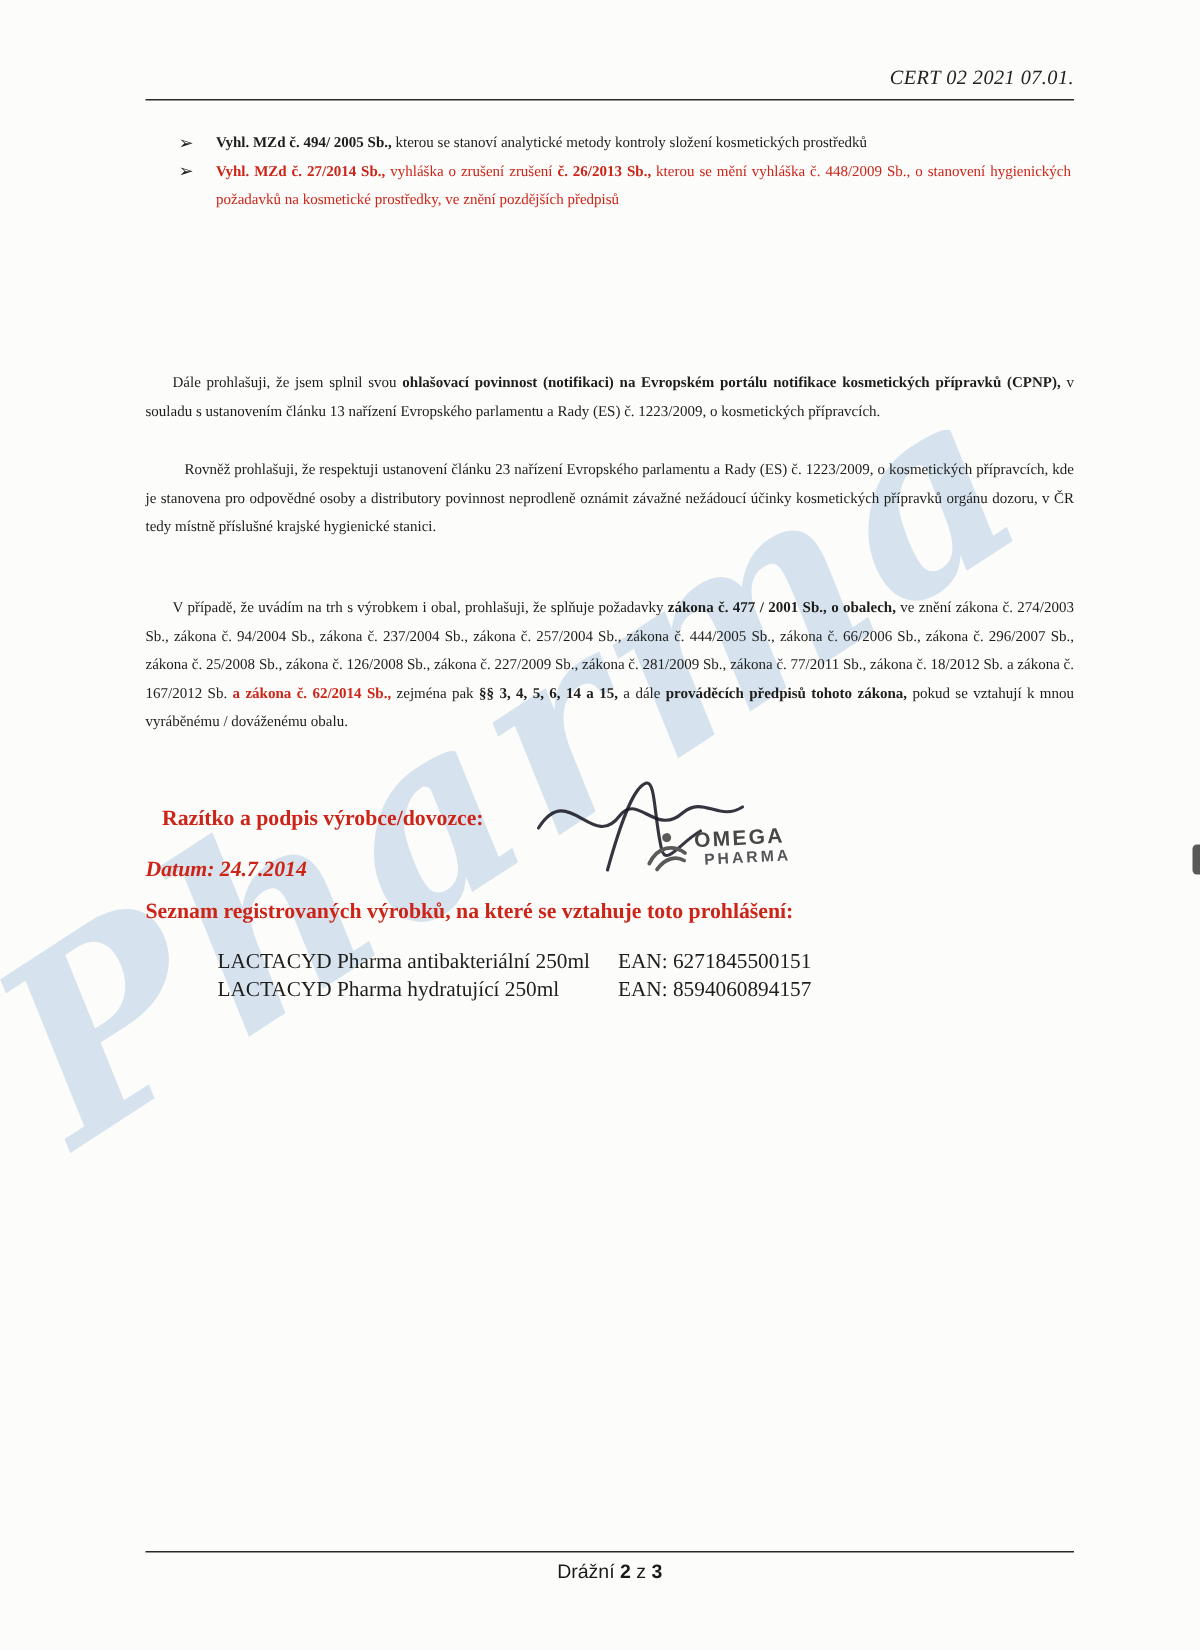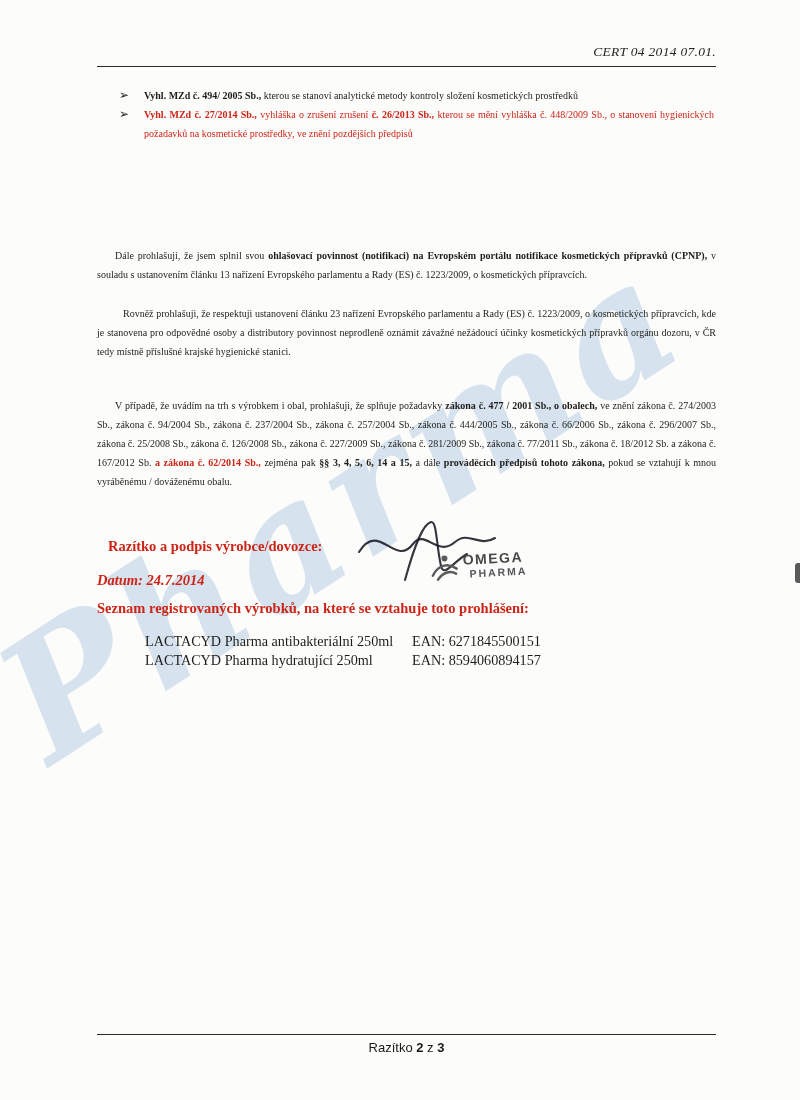--- a/index.html
+++ b/index.html
@@ -95,21 +95,21 @@
 </style>
 </head>
 <body>
 
 <div class="page">
 
   <div class="watermark">Pharma</div>
 
   <div class="layer">
 
-    <div class="doc-header">CERT 04 2014 07.01.</div>
+    <div class="doc-header">CERT 02 2021 07.01.</div>
     <div class="rule top-rule"></div>
 
     <div class="content">
 
       <div class="bullet-list">
         <div class="bullet-item">
           <span class="bullet-marker">➢</span>
           <div class="bullet-text"><span class="b">Vyhl. MZd č. 494/ 2005 Sb.,</span><span> kterou se stanoví analytické metody kontroly složení kosmetických prostředků</span></div>
         </div>
         <div class="bullet-item">
@@ -154,18 +154,18 @@
         </div>
         <div class="product-row">
           <span>LACTACYD Pharma hydratující 250ml</span>
           <span>EAN: 8594060894157</span>
         </div>
       </div>
 
     </div>
 
     <div class="rule footer-rule"></div>
-    <div class="footer-text"><span>Razítko </span><span class="b">2</span><span> z </span><span class="b">3</span></div>
+    <div class="footer-text"><span>Drážní </span><span class="b">2</span><span> z </span><span class="b">3</span></div>
 
     <div class="scan-speck"></div>
   </div>
 
 </div>
 
 </body></html>

